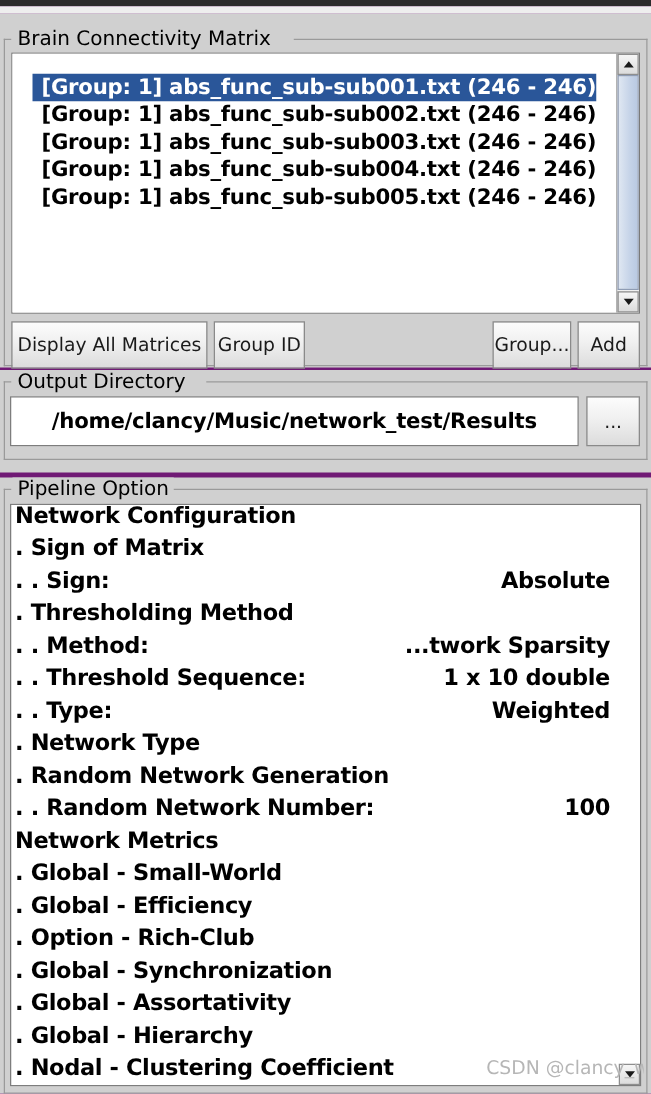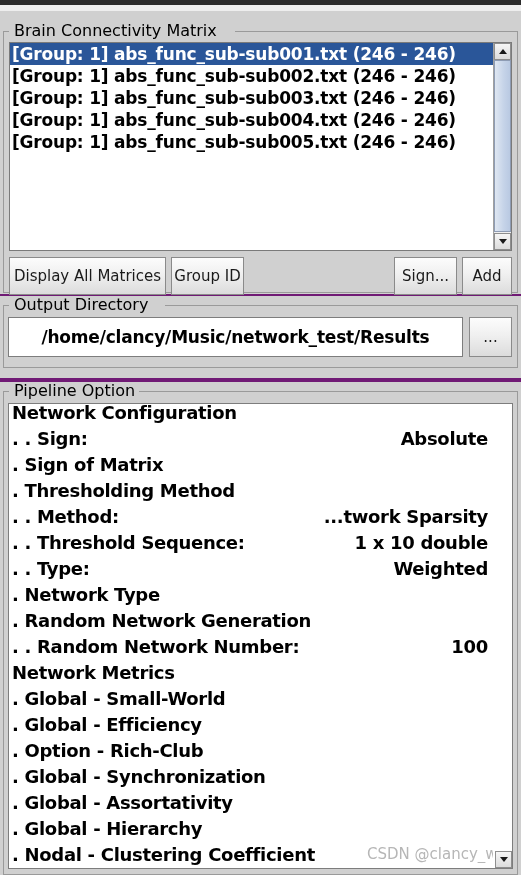--- a/index.html
+++ b/index.html
@@ -79,21 +79,22 @@
     width: 503px; height: 209px;
     box-sizing: border-box;
     border: 1px solid #7a7a7a;
     background: #ffffff;
     display: flex;
   }
   #matrix-list {
     flex: 1 1 auto;
     overflow: hidden;
     background: #ffffff;
-    padding: 0;
+    padding: 16px;
+    text-align: right;
   }
   .matrix-item {
     height: 22px;
     line-height: 22px;
     font-size: 17px;
     font-weight: bold;
     font-family: "DejaVu Sans", sans-serif;
     color: #000000;
     padding-left: 2px;
     white-space: nowrap;
@@ -281,21 +282,21 @@
     box-sizing: border-box;
     white-space: nowrap;
     letter-spacing: -0.3px;
   }
   .po-label { flex: 0 0 auto; }
   .po-value { margin-left: auto; text-align: right; }
 
   
   #watermark {
     position: absolute;
-    right: 28px; bottom: 12px;
+    right: 6px; bottom: 12px;
     font-family: "DejaVu Sans", sans-serif;
     font-size: 15px;
     color: #b6b6b6;
     white-space: nowrap;
     pointer-events: none;
     overflow: hidden;
     width: 126px;
     text-align: left;
   }
 </style>
@@ -329,21 +330,21 @@
         <div class="sb-thumb" style="top:17px; height:172px;"></div>
         <div class="sb-btn sb-down">
           <span class="arrow-down"></span>
         </div>
       </div>
     </div>
 
     <div id="bcm-buttons">
       <div class="btn" id="btn-display">Display All Matrices</div>
       <div class="btn" id="btn-groupid">Group ID</div>
-      <div class="btn" id="btn-remove">Sign...</div>
+      <div class="btn" id="btn-remove">Group...</div>
       <div class="btn" id="btn-add">Add</div>
     </div>
   </div>
 
   <div id="od-panel">
     <div id="od-frame"></div>
     <div id="od-frame-top-left"></div>
     <div id="od-frame-top-right"></div>
     <div class="group-title" id="od-title">Output Directory</div>
 
@@ -356,25 +357,25 @@
     <div id="po-frame-top-left"></div>
     <div id="po-frame-top-right"></div>
     <div class="group-title" id="po-title">Pipeline Option</div>
 
     <div id="po-list-wrap">
       <div id="po-list">
           <div class="po-row">
             <span class="po-label">Network Configuration</span>
           </div>
           <div class="po-row">
+            <span class="po-label">. Sign of Matrix</span>
+          </div>
+          <div class="po-row">
             <span class="po-label">. . Sign:</span>
             <span class="po-value">Absolute</span>
-          </div>
-          <div class="po-row">
-            <span class="po-label">. Sign of Matrix</span>
           </div>
           <div class="po-row">
             <span class="po-label">. Thresholding Method</span>
           </div>
           <div class="po-row">
             <span class="po-label">. . Method:</span>
             <span class="po-value">...twork Sparsity</span>
           </div>
           <div class="po-row">
             <span class="po-label">. . Threshold Sequence:</span>

